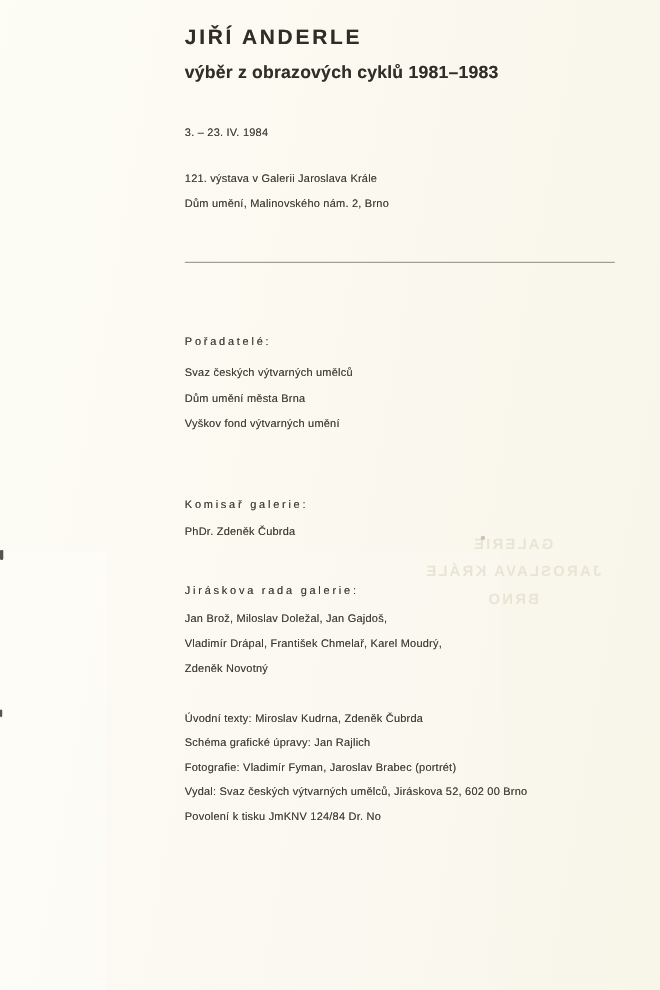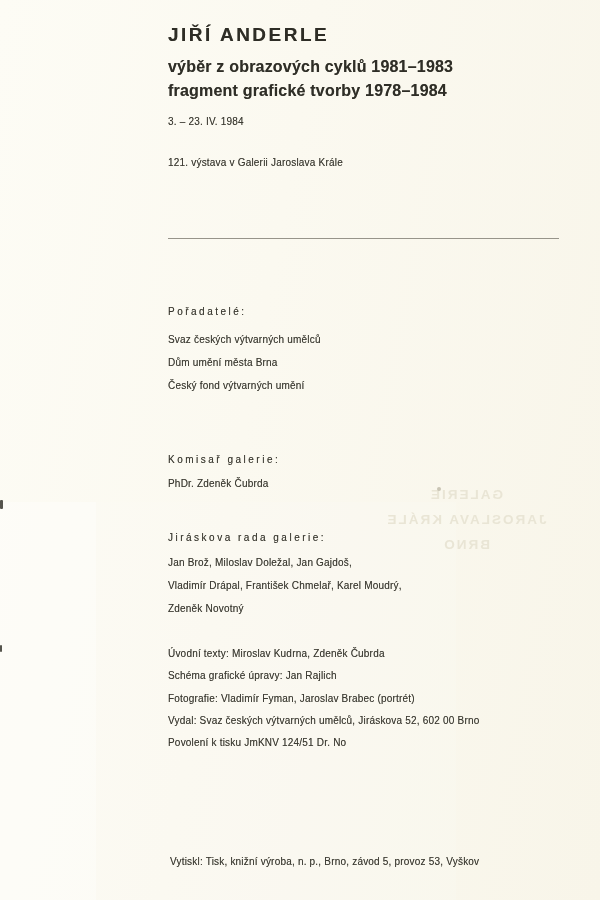--- a/index.html
+++ b/index.html
@@ -60,44 +60,43 @@
   <div class="tone-patch2"></div>
 
   <div class="showthrough">
     <div>GALERIE</div>
     <div>JAROSLAVA KRÁLE</div>
     <div>BRNO</div>
   </div>
 
   <div class="line title" style="left:168px;top:26px;">JIŘÍ ANDERLE</div>
   <div class="line bold" style="left:168px;top:58px;">výběr z obrazových cyklů 1981–1983</div>
-  <div class="line bold" style="left:168px;top:82px;">fragment grafické tvorby 1978–1984</div>
   <div class="line" style="left:168px;top:113px;">3. – 23. IV. 1984</div>
   <div class="line" style="left:168px;top:154px;">121. výstava v Galerii Jaroslava Krále</div>
+  <div class="line" style="left:168px;top:177px;">Dům umění, Malinovského nám. 2, Brno</div>
 
   <div class="rule"></div>
 
   <div class="line heading" style="left:168px;top:303px;">Pořadatelé:</div>
   <div class="line" style="left:168px;top:331px;">Svaz českých výtvarných umělců</div>
   <div class="line" style="left:168px;top:354px;">Dům umění města Brna</div>
-  <div class="line" style="left:168px;top:377px;">Český fond výtvarných umění</div>
+  <div class="line" style="left:168px;top:377px;">Vyškov fond výtvarných umění</div>
 
   <div class="line heading" style="left:168px;top:451px;">Komisař galerie:</div>
   <div class="line" style="left:168px;top:475px;text-align:right;">PhDr. Zdeněk Čubrda</div>
 
   <div class="line heading" style="left:168px;top:529px;">Jiráskova rada galerie:</div>
   <div class="line" style="left:168px;top:554px;">Jan Brož, Miloslav Doležal, Jan Gajdoš,</div>
   <div class="line" style="left:168px;top:577px;">Vladimír Drápal, František Chmelař, Karel Moudrý,</div>
   <div class="line" style="left:168px;top:600px;">Zdeněk Novotný</div>
 
   <div class="line" style="left:168px;top:667px;">Schéma grafické úpravy: Jan Rajlich</div>
   <div class="line" style="left:168px;top:645px;">Úvodní texty: Miroslav Kudrna, Zdeněk Čubrda</div>
   <div class="line" style="left:168px;top:690px;">Fotografie: Vladimír Fyman, Jaroslav Brabec (portrét)</div>
   <div class="line" style="left:168px;top:712px;">Vydal: Svaz českých výtvarných umělců, Jiráskova 52, 602 00 Brno</div>
-  <div class="line" style="left:168px;top:734px;">Povolení k tisku JmKNV 124/51 Dr. No</div>
+  <div class="line" style="left:168px;top:734px;">Povolení k tisku JmKNV 124/84 Dr. No</div>
 
-  <div class="line" style="left:170px;top:853px;">Vytiskl: Tisk, knižní výroba, n. p., Brno, závod 5, provoz 53, Vyškov</div>
 
   <div class="speck speck-a"></div>
   <div class="speck speck-b"></div>
   <div class="speck speck-c"></div>
 
 </div>
 
 </body></html>

